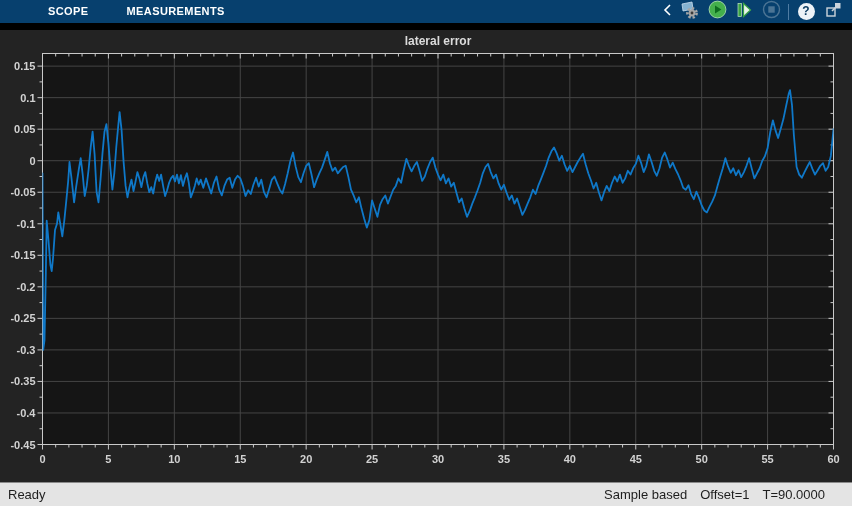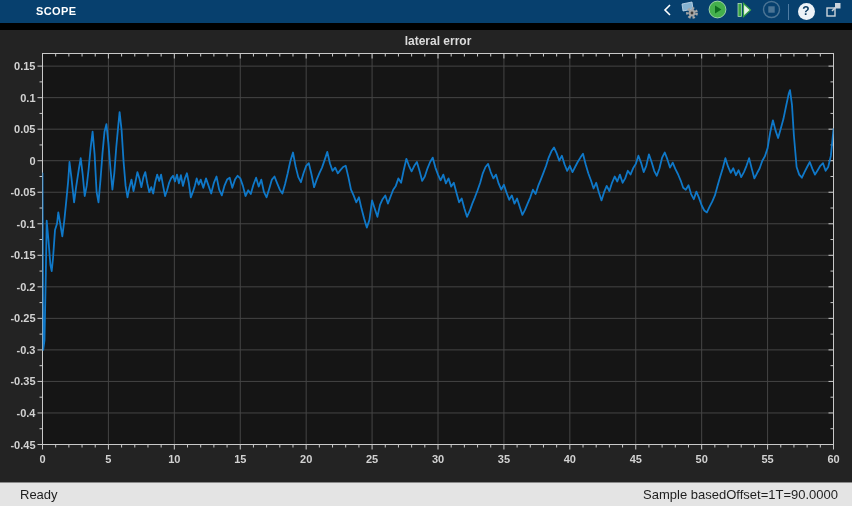--- a/index.html
+++ b/index.html
@@ -8,21 +8,21 @@
     font-family:"Liberation Sans",sans-serif;
     -webkit-font-smoothing:antialiased;
   }
   .window{width:852px;height:506px;display:flex;flex-direction:column;}
 
   
   .toolstrip{
     height:23px;background:#07406e;display:flex;align-items:center;
     justify-content:space-between;flex:0 0 auto;
   }
-  .tabs{display:flex;gap:38px;padding-left:36px;}
+  .tabs{display:flex;gap:38px;padding-left:36px;margin-left:12px;}
   .tab{
     color:#ffffff;font-size:11px;font-weight:bold;letter-spacing:0.4px;
     line-height:23px;cursor:default;white-space:nowrap;
   }
   .toolbar{display:flex;align-items:center;gap:7px;padding-right:9px;}
   .tbtn{display:flex;align-items:center;justify-content:center;width:20px;height:20px;}
   .tbtn.narrow{width:12px;}
   .tsep{width:1px;height:16px;background:#4f7ca3;}
   .helpcirc{
     width:17px;height:17px;border-radius:50%;background:#eef3f8;
@@ -34,31 +34,32 @@
   
   .figure{flex:1 1 auto;position:relative;background:#232323;}
   .figure svg{position:absolute;left:0;top:0;}
 
   
   .statusbar{
     height:24px;flex:0 0 auto;background:#e4e4e4;border-top:1px solid #8a8a8a;
     box-sizing:border-box;display:flex;align-items:center;justify-content:space-between;
     color:#1e1e1e;font-size:13px;
   }
-  .statusbar .left{padding-left:20px;}
-  .statusbar .right{padding-right:14px;display:flex;}
+  .statusbar .left{padding-left:8px;}
+  .statusbar .right{padding-right:27px;display:flex;gap:13px;}
 </style>
 </head>
 <body>
 
 <div class="window">
 
   <div class="toolstrip">
     <div class="tabs">
       <div class="tab">SCOPE</div>
+      <div class="tab">MEASUREMENTS</div>
     </div>
     <div class="toolbar">
 
       <div class="tbtn narrow">
         <span>
           <svg width="10" height="16" viewBox="0 0 10 16">
             <polyline points="8,3 3,8 8,13" fill="none" stroke="#ffffff" stroke-width="1.6"></polyline>
           </svg>
         </span>
       </div>

